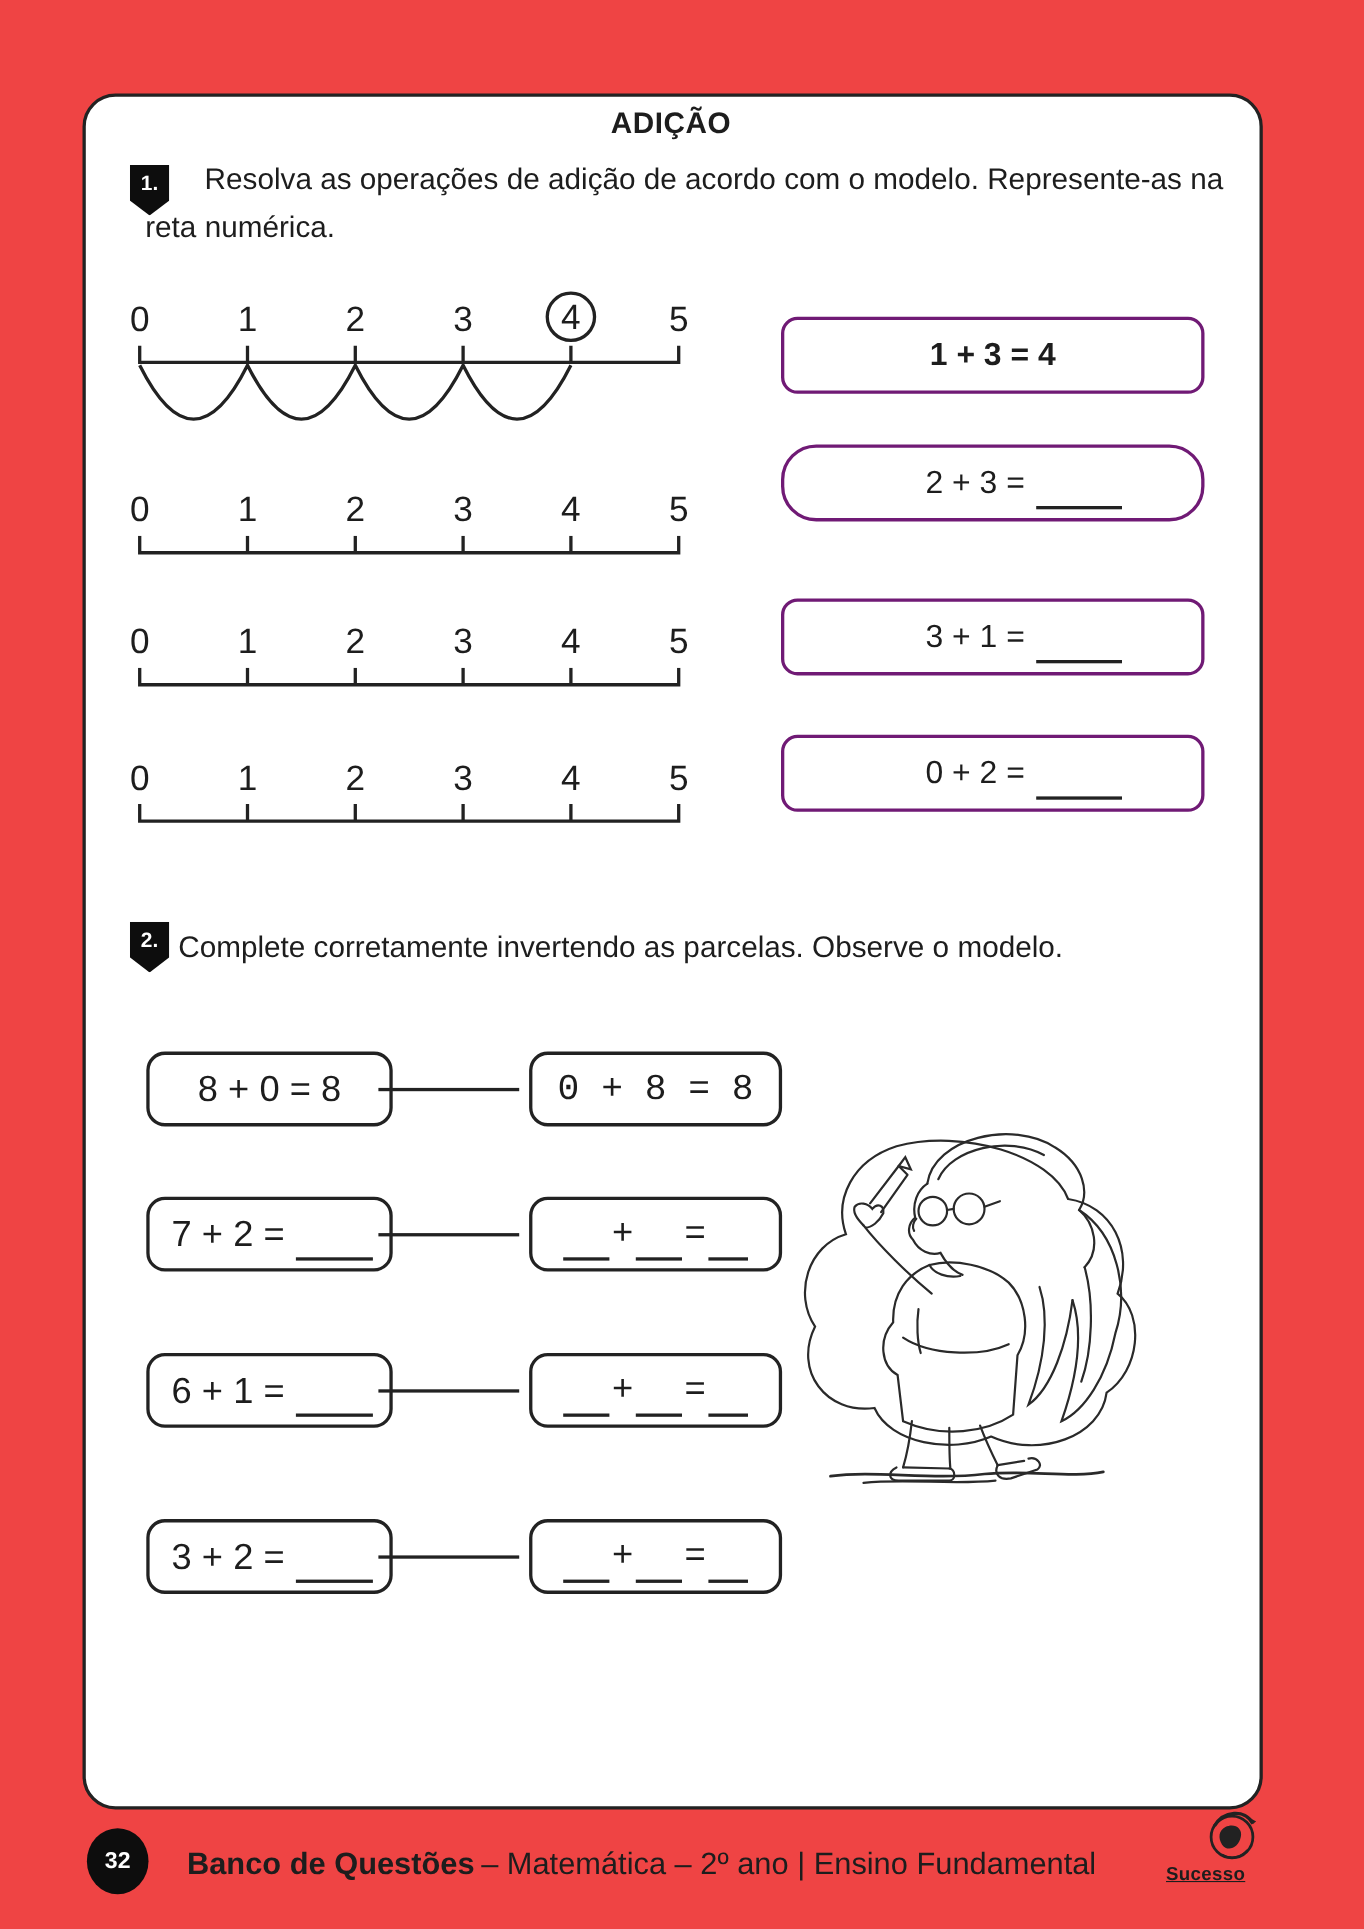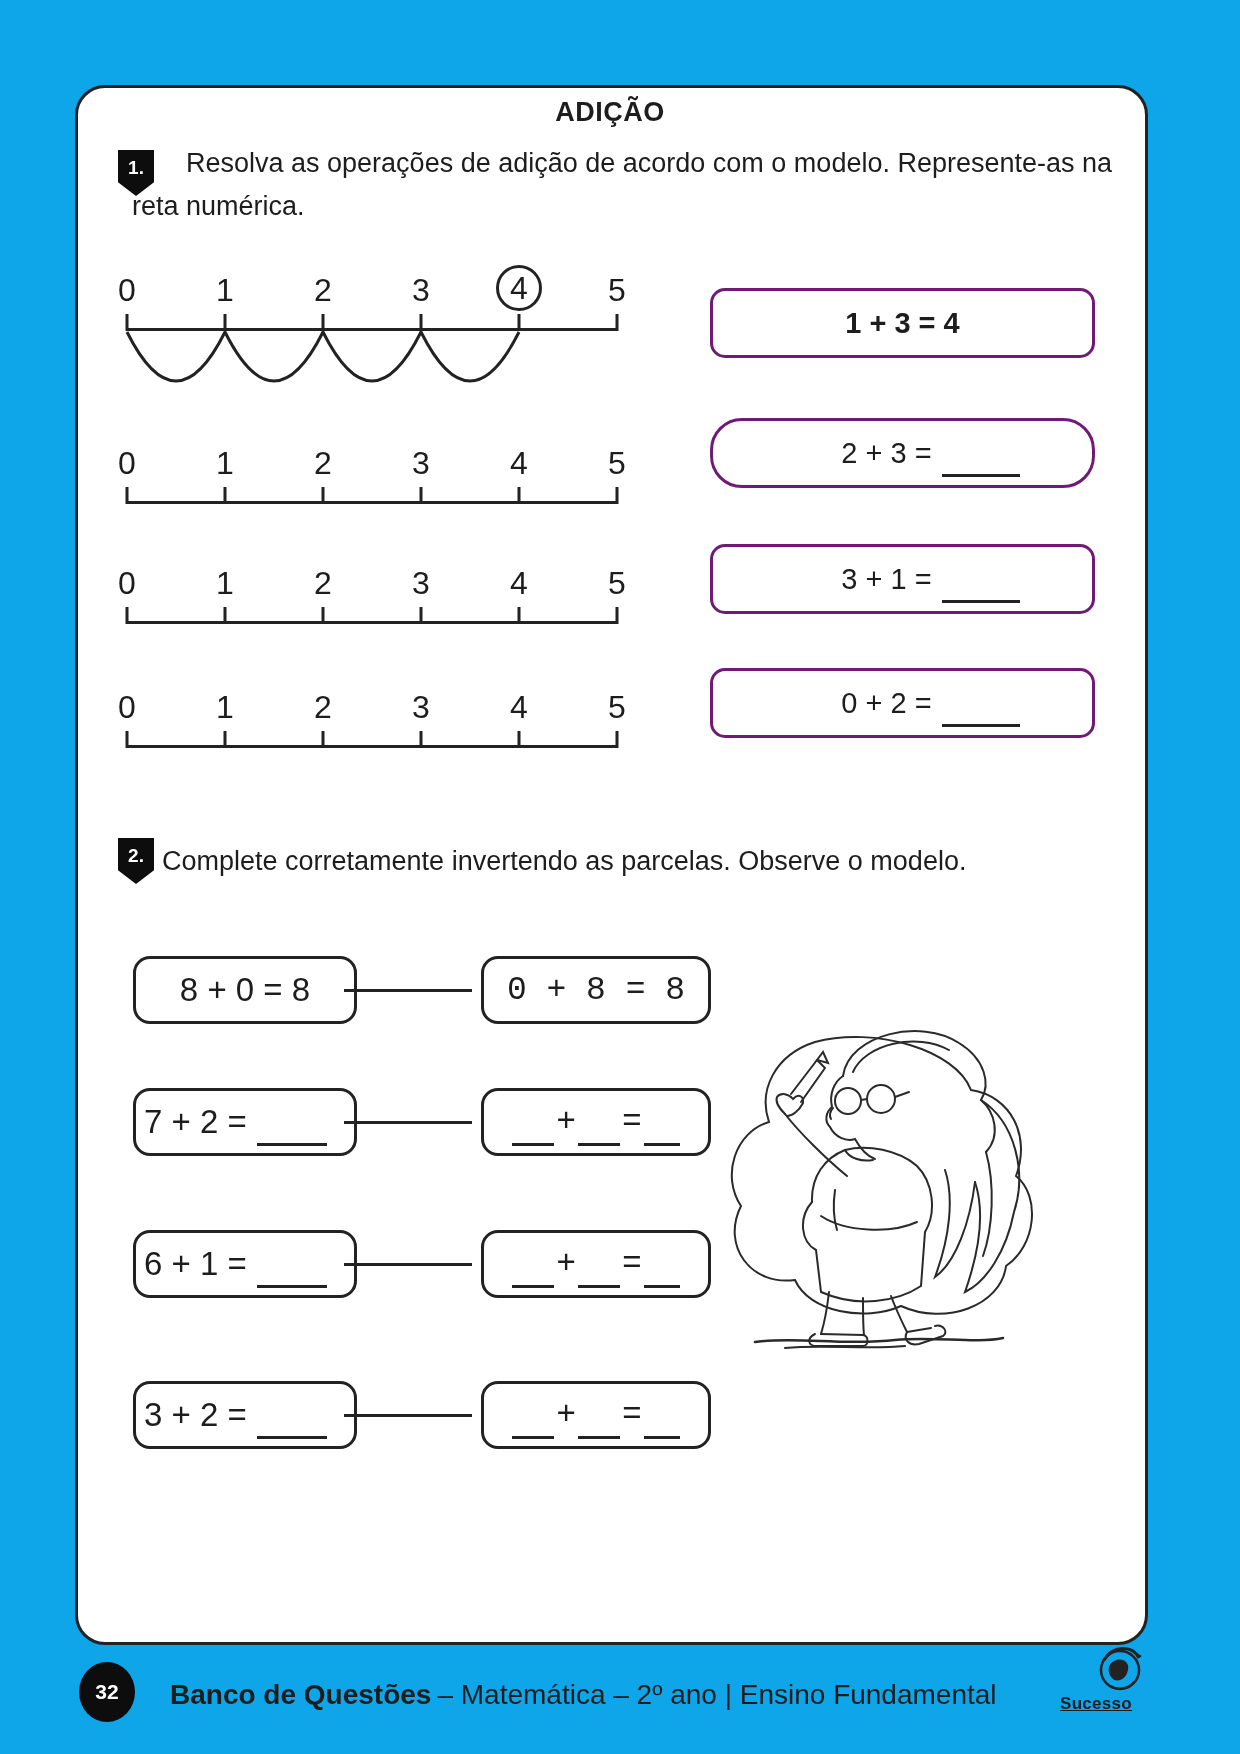--- a/index.html
+++ b/index.html
@@ -1,16 +1,16 @@
 <!DOCTYPE html>
 <html><head>
 <meta charset="utf-8">
 <style>
   html,body{margin:0;padding:0;background:#fff;}
-  #page{position:relative;width:1240px;height:1754px;background:#0ea5e9;
+  #page{position:relative;width:1240px;height:1754px;background:#ef4444;
         font-family:"Liberation Sans", sans-serif;color:#1d1d1d;overflow:hidden;}
 
   
   .sheet-frame{position:absolute;left:75px;top:85px;width:1067px;height:1554px;
                border:3px solid #222;border-radius:30px;background:#fff;}
 
   .page-title{position:absolute;left:75px;top:97px;width:1070px;text-align:center;
               font-size:27px;font-weight:bold;letter-spacing:.5px;}
 
   
@@ -45,21 +45,21 @@
   .blank.w42{width:42px;}
   .blank.w36{width:36px;}
 
   
   .mrow{position:absolute;left:0;top:0;width:1240px;height:0;}
   .mbox{position:absolute;border:3px solid #222;border-radius:17px;height:68px;
         display:flex;align-items:center;box-sizing:border-box;font-size:33px;background:#fff;margin-left:11px;}
   .mbox.left{left:122px;width:224px;}
   .mbox.right{left:470px;width:230px;font-family:Liberation Mono, monospace;}
   .mbox.center{justify-content:center;}
-  .mbox.padded{padding-left:8px;}
+  .mbox.padded{padding-left:20px;}
   .mbox .sym{margin:0 2px;}
   .connector{position:absolute;left:344px;width:128px;height:3px;background:#222;top:33px;}
 
   
   .page-dot{position:absolute;left:79px;top:1662px;width:56px;height:60px;background:#0d0d0d;
             border-radius:50%;color:#fff;display:flex;align-items:center;justify-content:center;
             font-size:21px;font-weight:bold;}
   .footer-text{position:absolute;left:170px;top:1679px;font-size:28px;}
   .footer-text b{font-weight:bold;}
   .footer-text .sub{margin-left:6px;font-weight:normal;}
@@ -127,21 +127,21 @@
     <span class="nl-num" style="left:394px;">4</span>
     <span class="nl-num" style="left:492px;">5</span>
     <svg class="nl-axis" width="496" height="20" viewBox="0 0 496 20">
       <path d="M2,0 V17 M100,0 V17 M198,0 V17 M296,0 V17 M394,0 V17 M492,0 V17 M0.5,15.5 H493.5" stroke="#222" stroke-width="3" fill="none"></path>
     </svg>
   </div>
 
   <div class="qbox model" style="top:288px;">
     <span>1 + 3 = 4</span>
   </div>
-  <div class="qbox" style="top:418px;border-radius:32px;">
+  <div class="qbox" style="top:404px;border-radius:32px;">
     <span class="shift">
       <span>2 + 3 =</span>
       <span class="blank w78"></span>
     </span>
   </div>
   <div class="qbox" style="top:544px;">
     <span class="shift">
       <span>3 + 1 =</span>
       <span class="blank w78"></span>
     </span>

